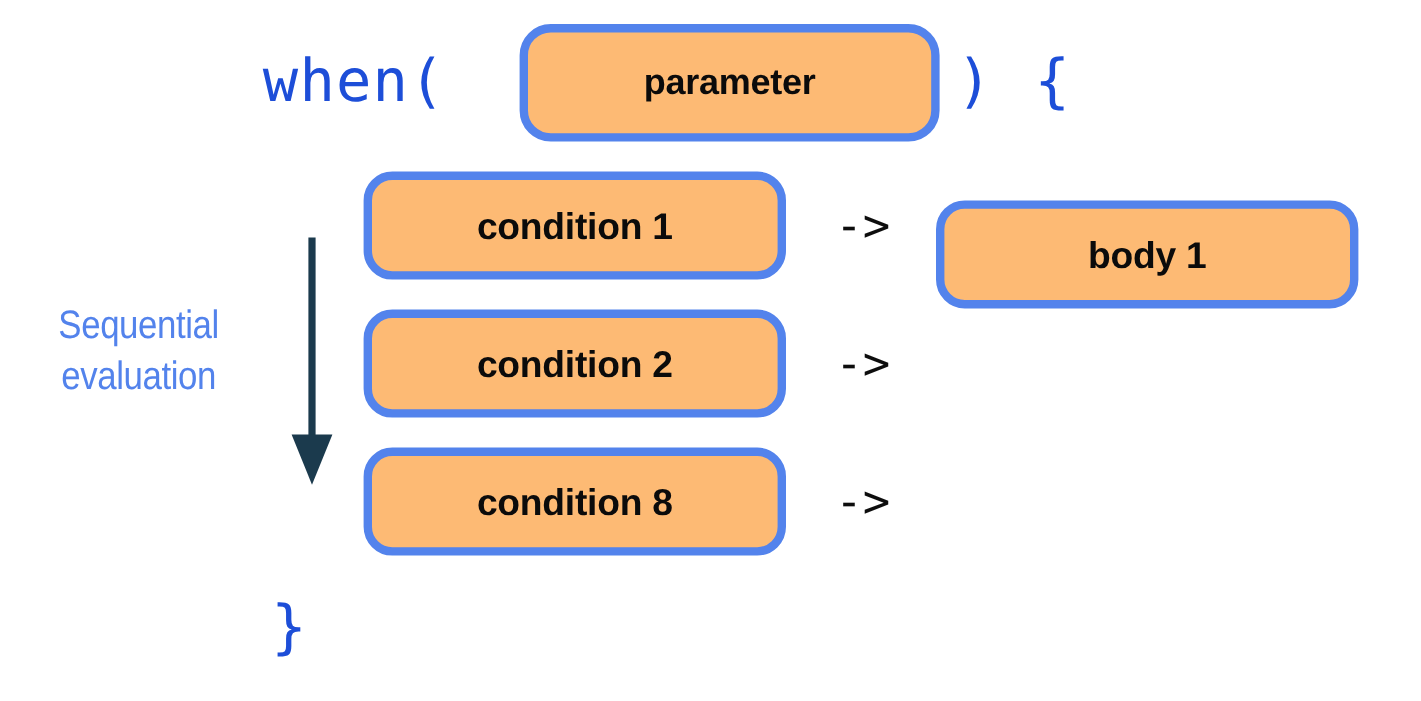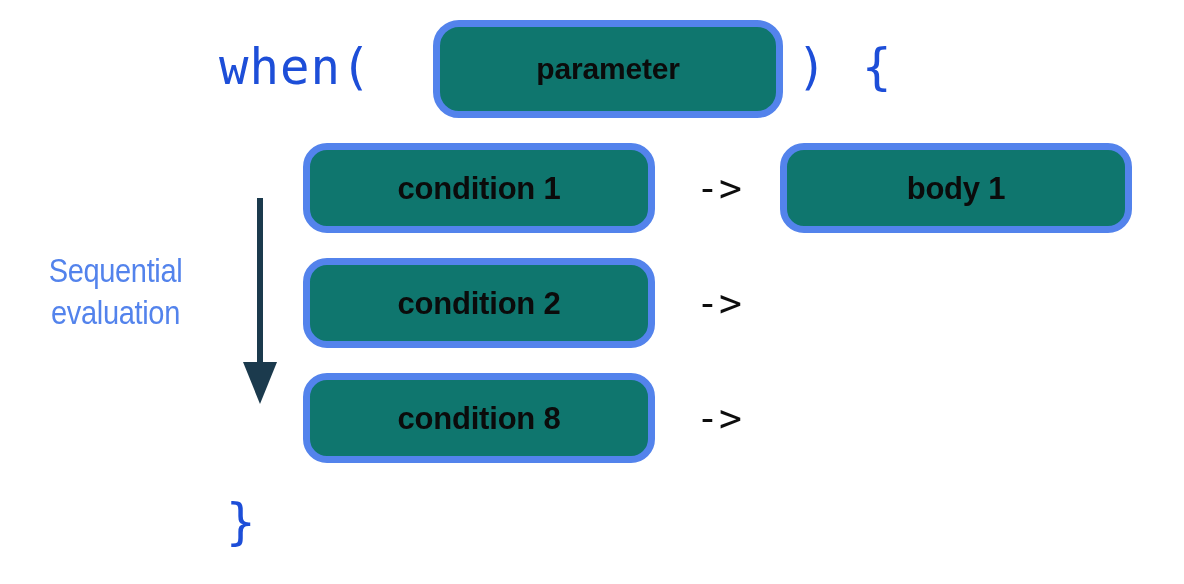--- a/index.html
+++ b/index.html
@@ -33,21 +33,21 @@
   }
   #kw-when   { left: 219px;  top: 43px;  font-size: 49px; }
   #paren-close { left: 797px; top: 43px; font-size: 49px; }
   #brace-open  { left: 862px; top: 43px; font-size: 49px; }
   #brace-close { left: 226px; top: 498px; font-size: 49px; }
 
   
   .node {
     position: absolute;
     box-sizing: border-box;
-    background: #0f766e;
+    background: #fdba74;
     border: 7px solid var(--accent, #5383ec);
     border-radius: 24px;
     display: flex;
     align-items: center;
     justify-content: center;
   }
   .node-label {
     font-family: "Liberation Sans", sans-serif;
     font-weight: 700;
     font-size: 31px;
@@ -127,21 +127,21 @@
     <span class="node-label">parameter</span>
   </div>
 
   <span class="code" id="paren-close">)</span>
   <span class="code" id="brace-open">{</span>
 
   <div class="node row-node col-condition row-1" style="border-color: rgb(83, 131, 236);">
     <span class="node-label">condition 1</span>
   </div>
   <span class="arrow-glyph row-1">-&gt;</span>
-  <div class="node row-node col-body row-1" style="border-color: rgb(83, 131, 236);">
+  <div class="node row-node col-body row-1" style="border-color: rgb(83, 131, 236); margin-top: 24px;">
     <span class="node-label">body 1</span>
   </div>
 
   <div class="node row-node col-condition row-2" style="border-color: rgb(83, 131, 236);">
     <span class="node-label">condition 2</span>
   </div>
   <span class="arrow-glyph row-2">-&gt;</span>
 
   <div class="node row-node col-condition row-3" style="border-color: rgb(83, 131, 236);">
     <span class="node-label">condition 8</span>

